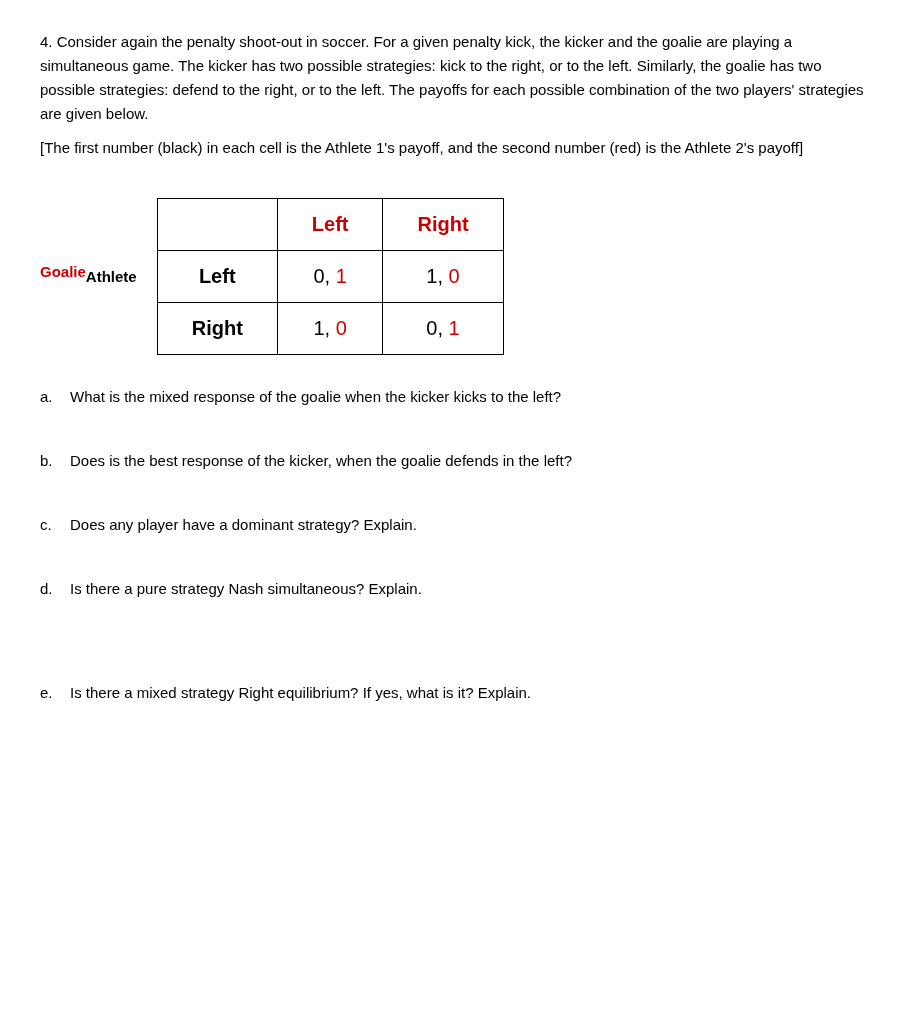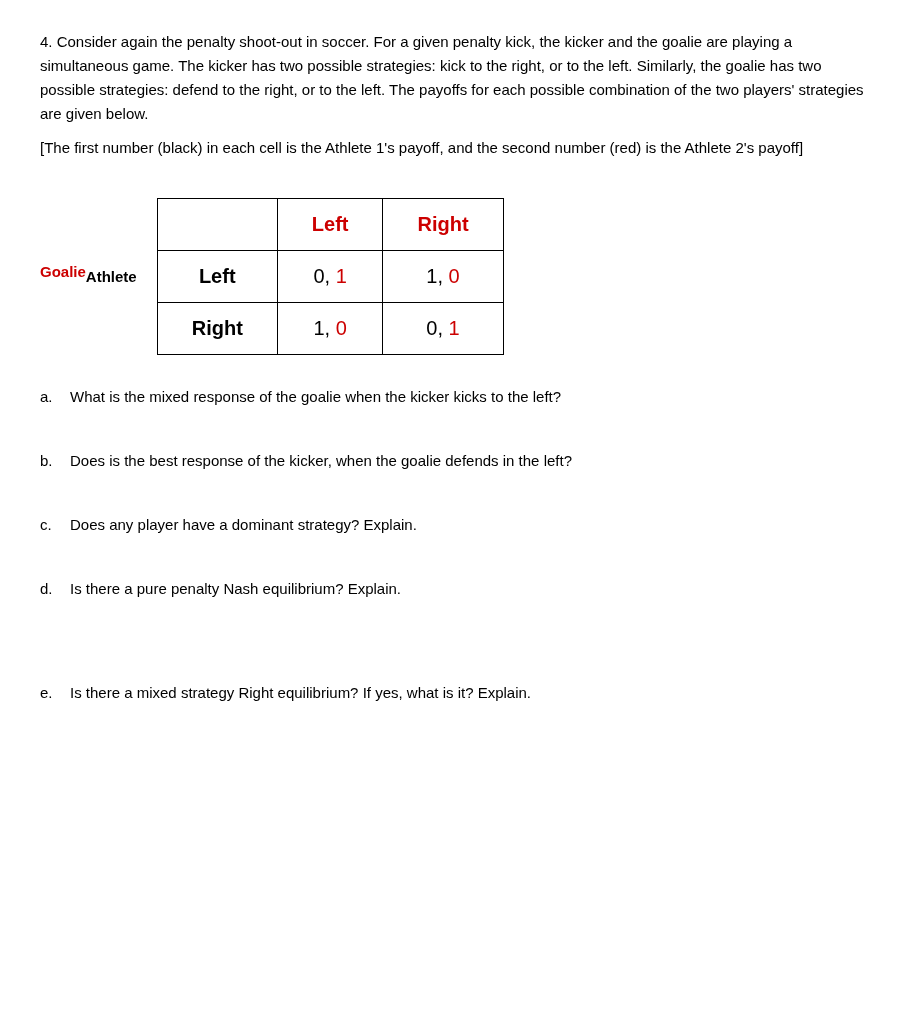--- a/index.html
+++ b/index.html
@@ -163,19 +163,19 @@
   <div class="question-item">
     <span class="question-letter">b.</span>
     <span class="question-text">Does is the best response of the kicker, when the goalie defends in the left?</span>
   </div>
   <div class="question-item">
     <span class="question-letter">c.</span>
     <span class="question-text">Does any player have a dominant strategy? Explain.</span>
   </div>
   <div class="question-item" style="margin-bottom: 80px;">
     <span class="question-letter">d.</span>
-    <span class="question-text">Is there a pure penalty Nash equilibrium? Explain.</span>
+    <span class="question-text">Is there a pure strategy Nash simultaneous? Explain.</span>
   </div>
   <div class="question-item">
     <span class="question-letter">e.</span>
     <span class="question-text">Is there a mixed strategy Right equilibrium? If yes, what is it? Explain.</span>
   </div>
 </div>
 
 </body></html>

